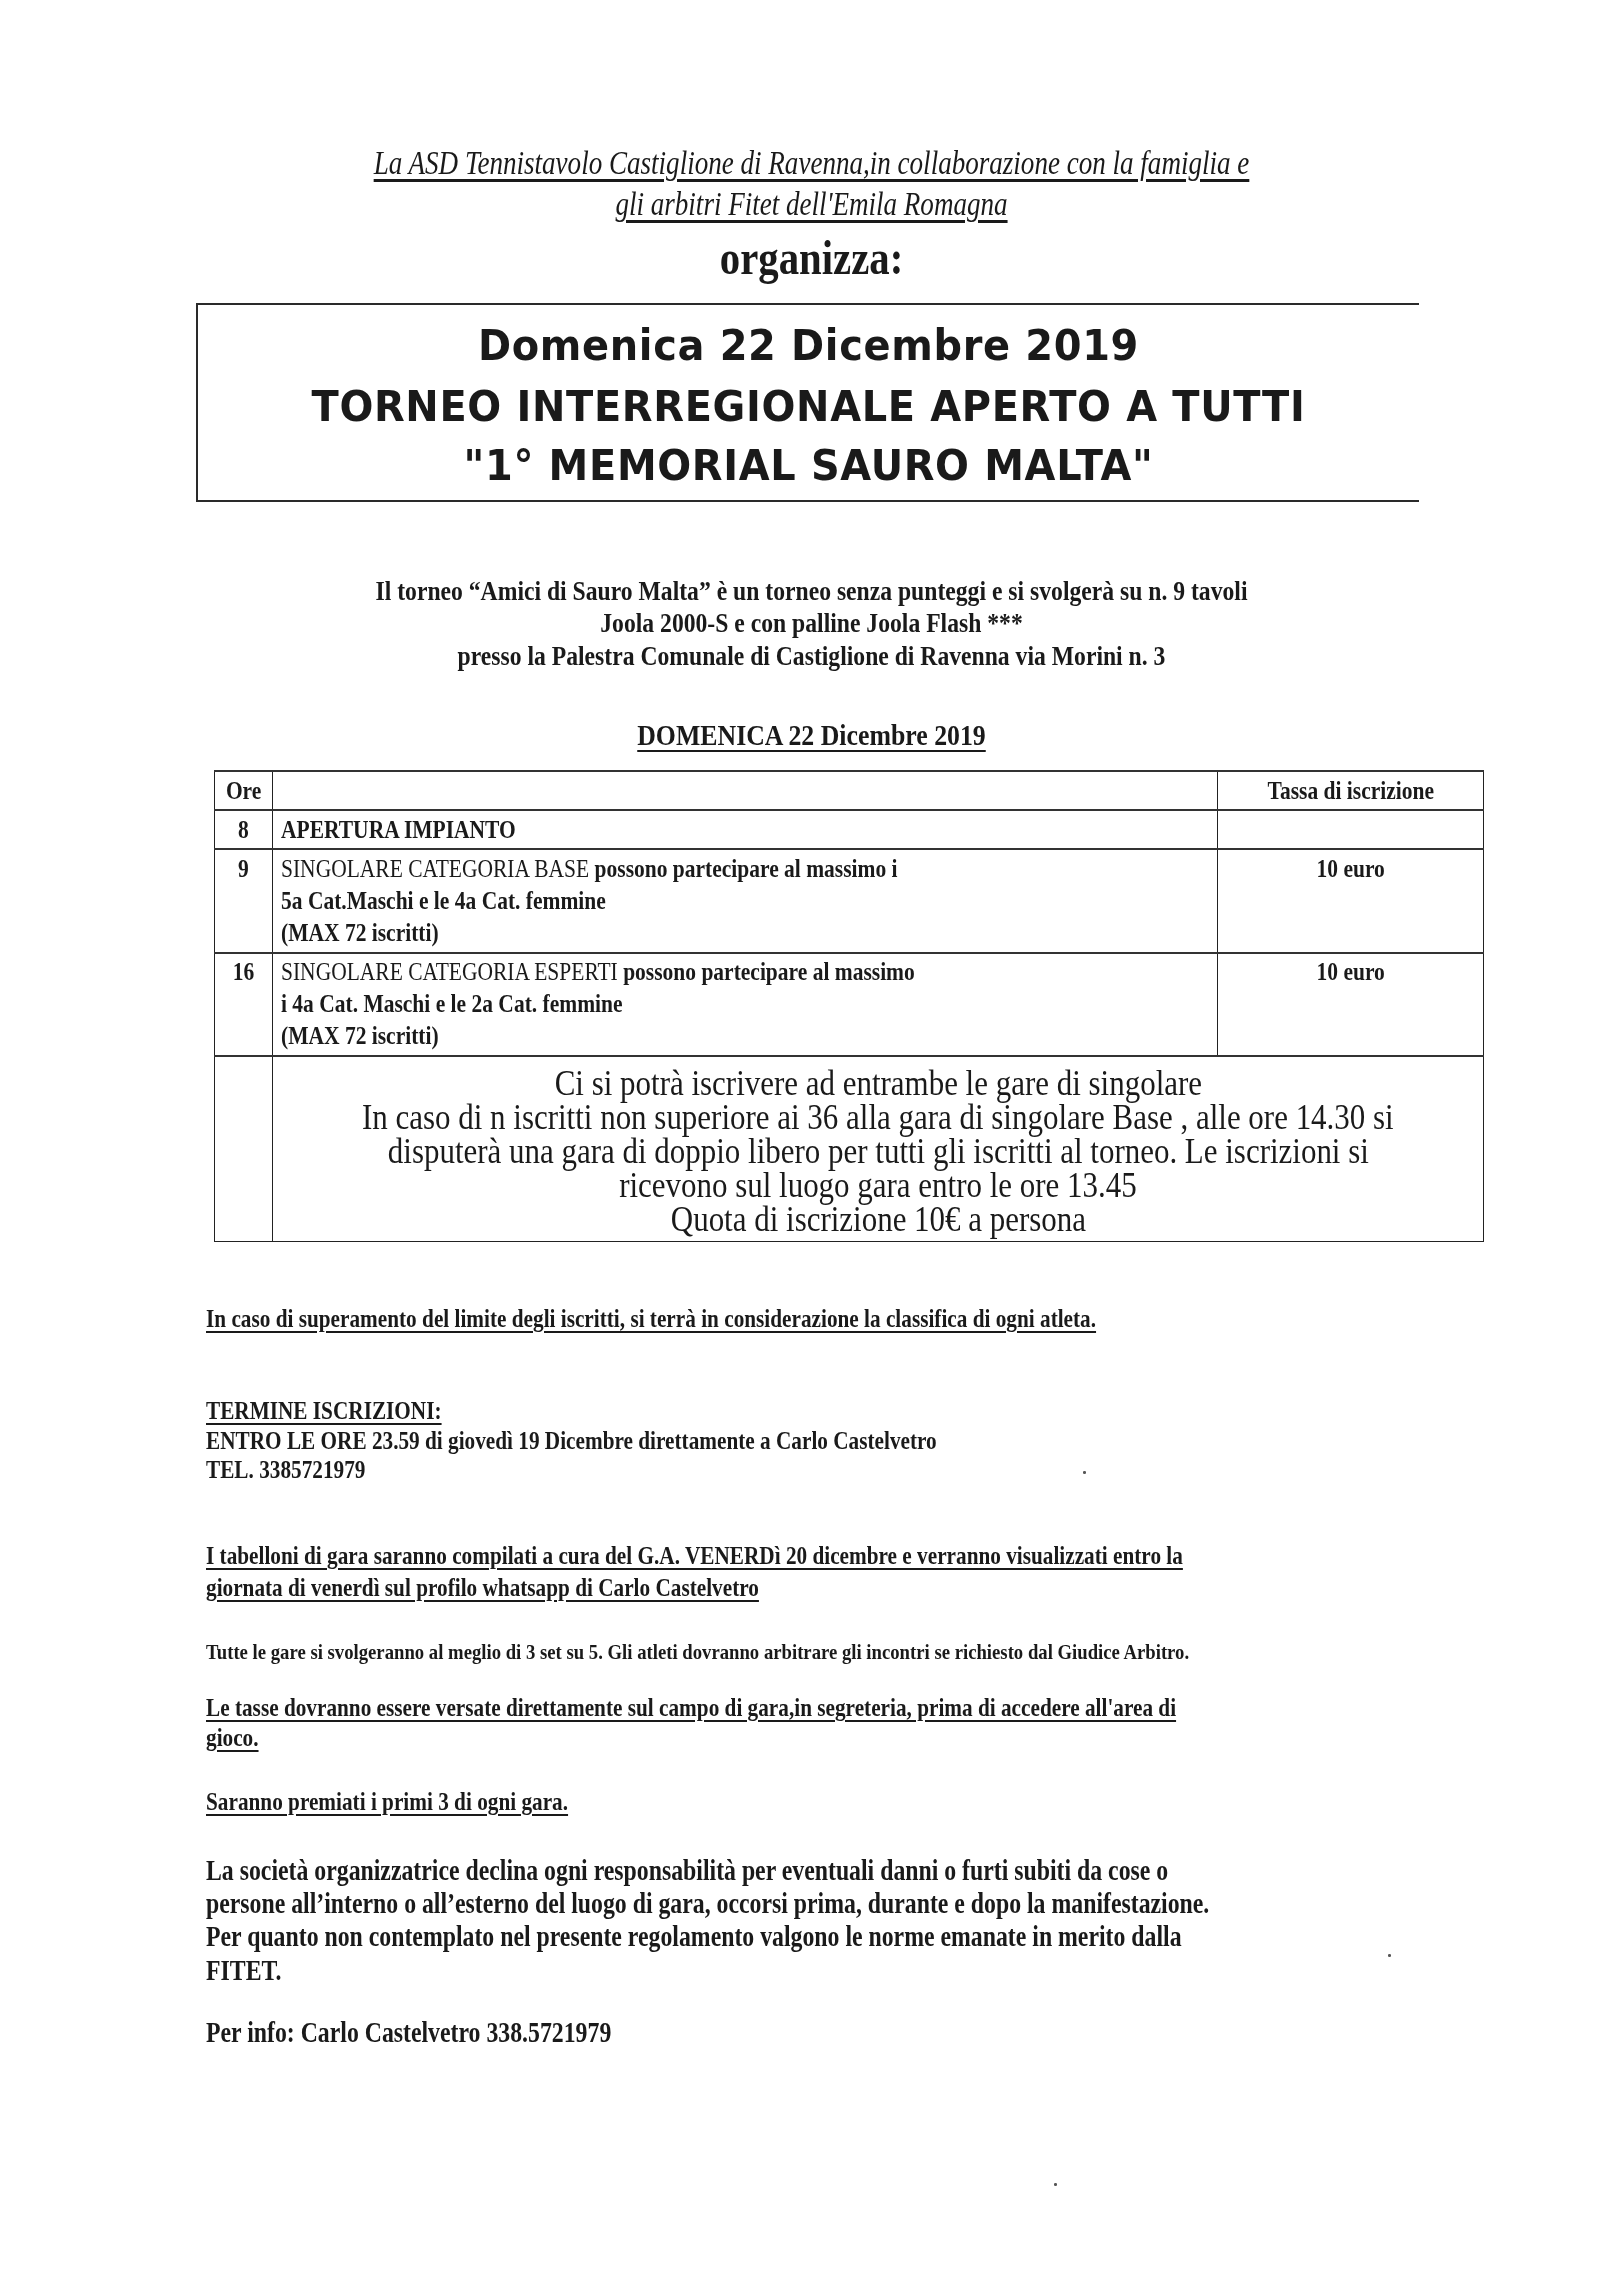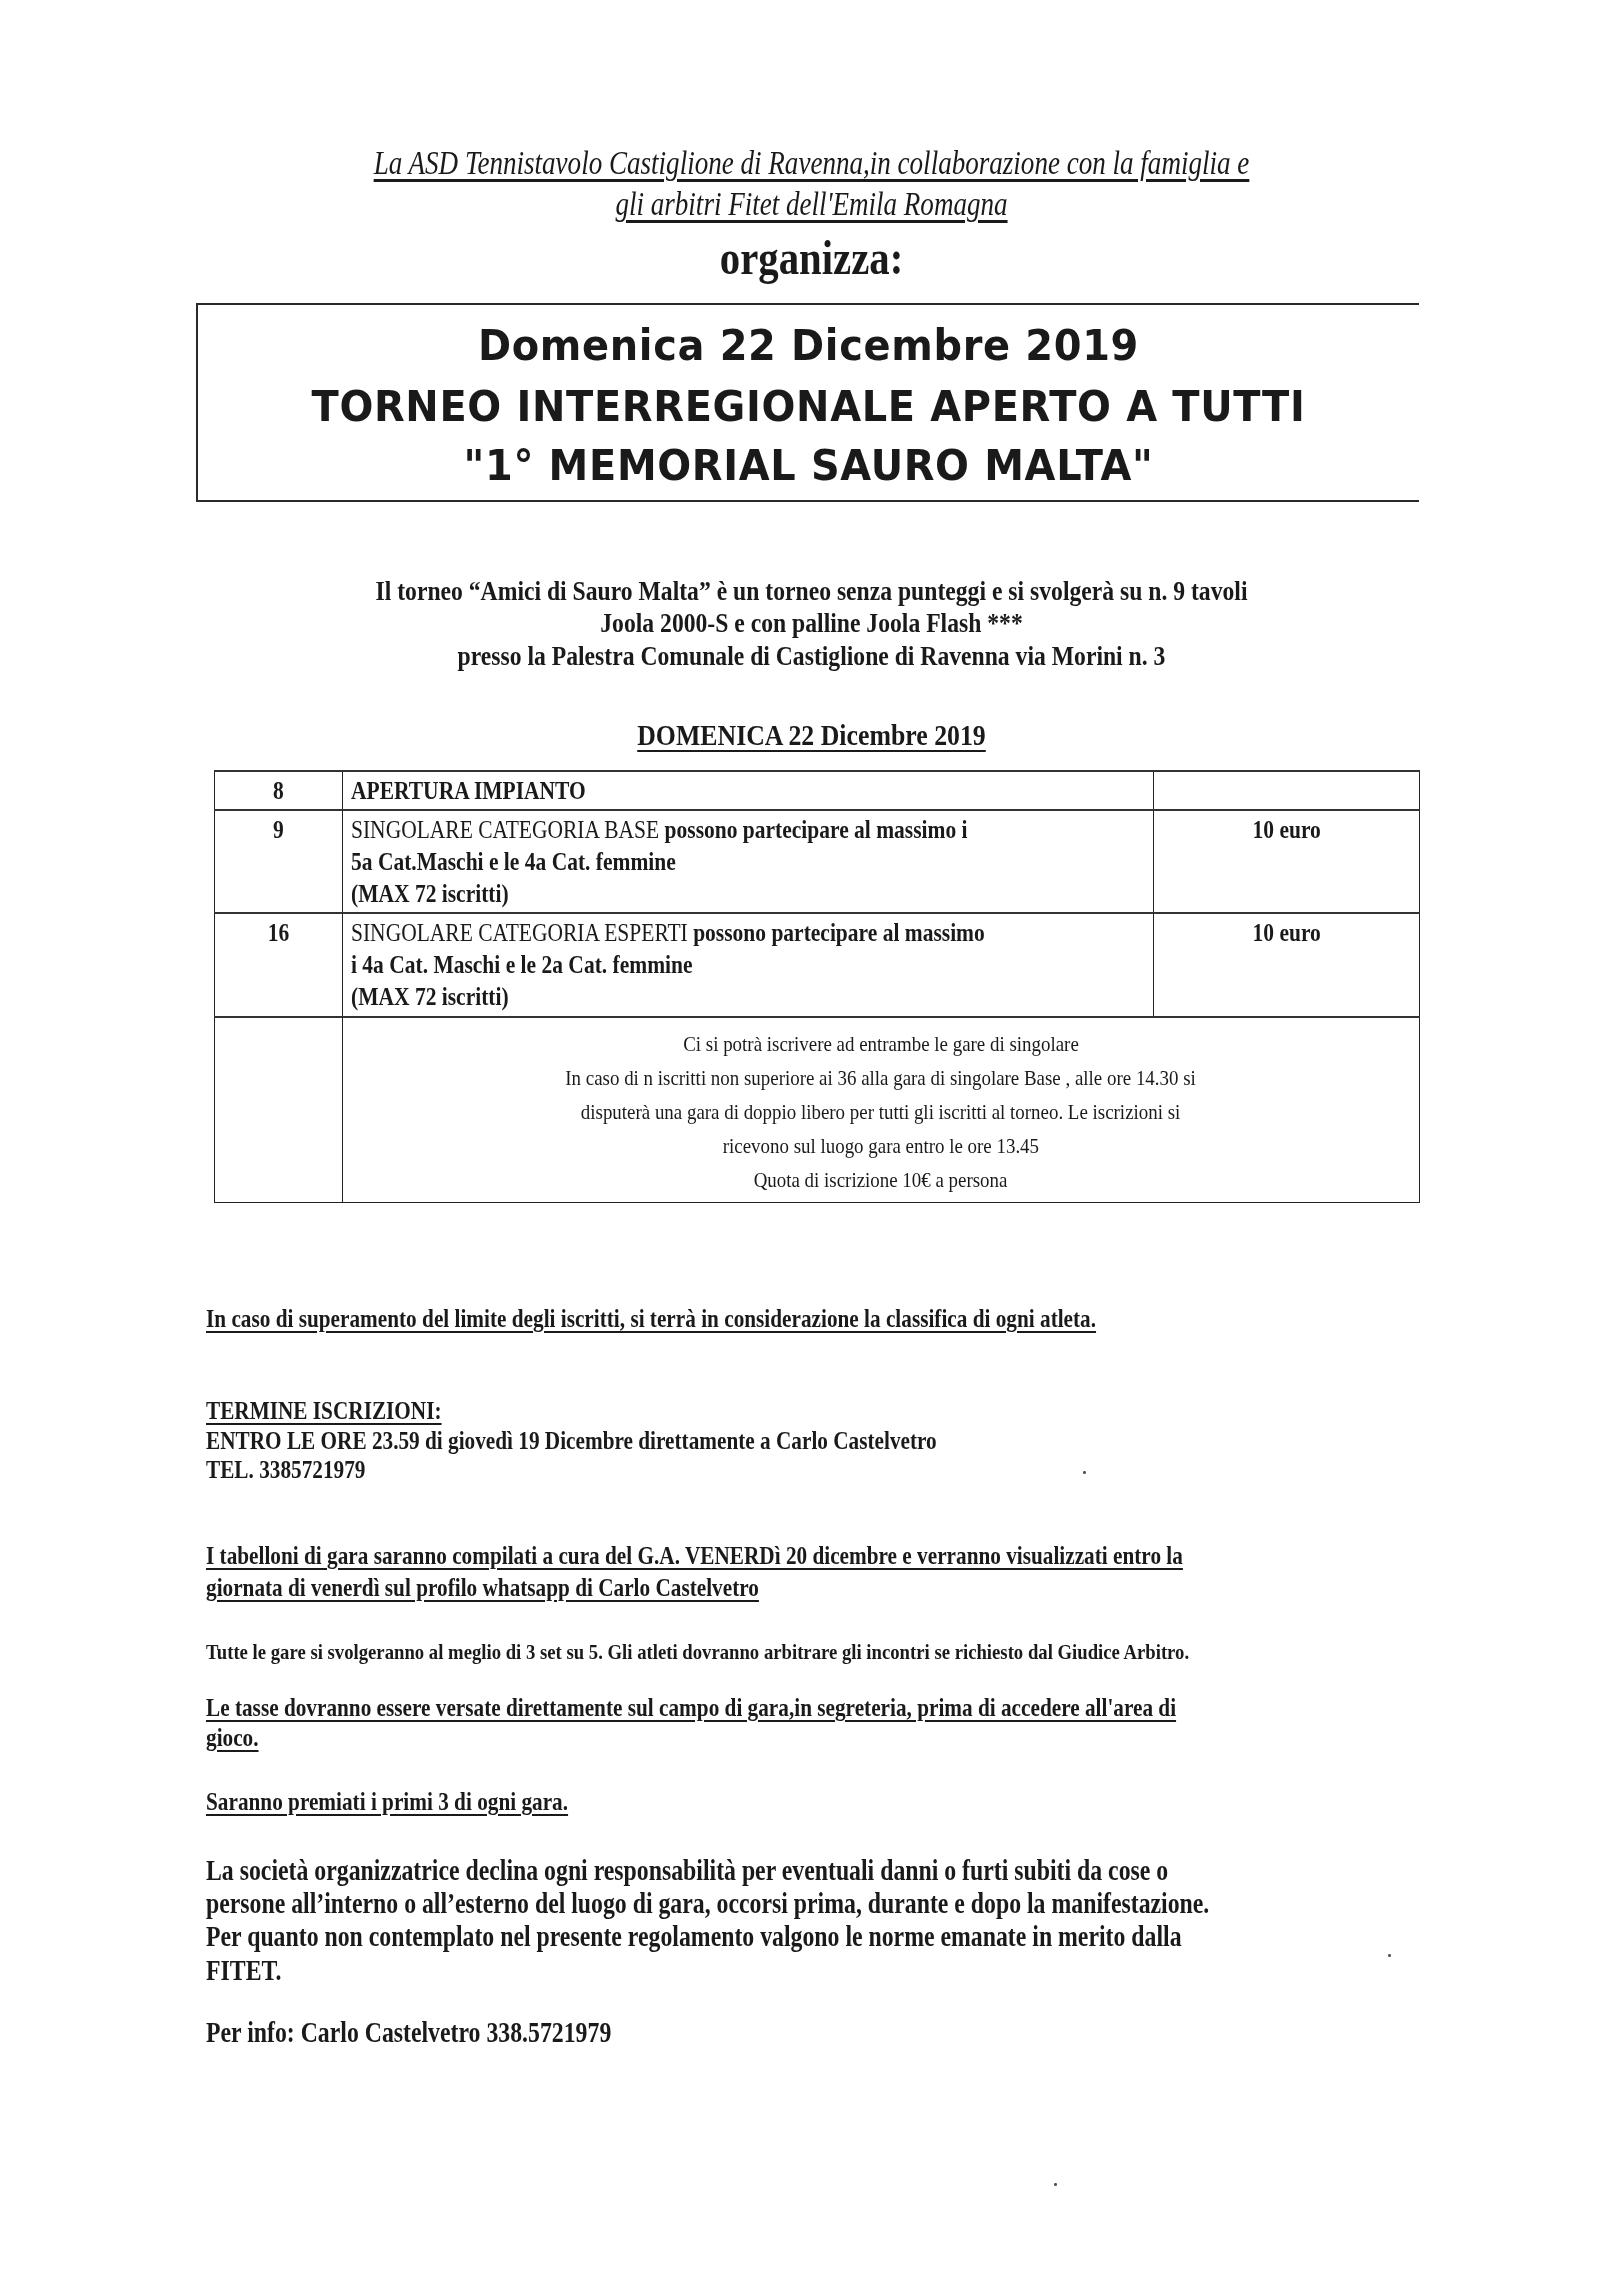--- a/index.html
+++ b/index.html
@@ -18,21 +18,21 @@
     #i1 { top: 575px; } #i2 { top: 607px; } #i3 { top: 640px; }
     #domenica { top: 718px; left: 0; width: 1623px; text-align: center; font-weight: bold; font-size: 30px; text-decoration: underline; text-decoration-thickness: 2px; text-underline-offset: 4.6px; transform: scaleX(0.86); }
     #schedule { left: 214px; top: 770px; width: 1206px; border-collapse: collapse; font-size: 25px; font-family: "Liberation Serif", serif; }
     #schedule td { border: 1.3px solid #222; vertical-align: top; padding: 2.6px 7.9px; line-height: 32px; }
     #schedule tr { border-top: 2.6px solid #333; }
     .c-ore { width: 111px; text-align: center; }
     .c-fee { width: 249px; text-align: center; }
     .b { font-weight: bold; }
     .narrow { display: inline-block; transform: scaleX(0.86); transform-origin: left; white-space: nowrap; }
     .narrow-c { display: inline-block; transform: scaleX(0.86); transform-origin: center; white-space: nowrap; }
-    #schedule td.note-cell { text-align: center; font-size: 22px; line-height: 34px; padding: 9.2px 5.2px 5.2px 5.2px; }
+    #schedule td.note-cell { text-align: center; font-size: 36px; line-height: 34px; padding: 9.2px 5.2px 5.2px 5.2px; }
     .body-line { left: 206px; font-size: 25px; font-weight: bold; white-space: nowrap; transform: scaleX(0.85); transform-origin: left; }
     .u { text-decoration: underline; text-decoration-thickness: 2px; text-underline-offset: 3.9px; }
     #limite { top: 1305px; }
     #termine-h { top: 1397px; }
     #termine-1 { top: 1427px; }
     #termine-2 { top: 1456px; }
     #tab1 { top: 1542px; }
     #tab2 { top: 1574px; }
     #tutte { top: 1639px; font-size: 22px; }
     #tasse1 { top: 1694px; }
@@ -57,20 +57,25 @@
 </div>
 
 <div id="i1" class="abs intro">Il torneo “Amici di Sauro Malta” è un torneo senza punteggi e si svolgerà su n. 9 tavoli</div>
 <div id="i2" class="abs intro">Joola 2000-S e con palline Joola Flash ***</div>
 <div id="i3" class="abs intro">presso la Palestra Comunale di Castiglione di Ravenna via Morini n. 3</div>
 
 <div id="domenica" class="abs">DOMENICA 22 Dicembre 2019</div>
 
 <table id="schedule" class="abs">
   <tbody>
+      <tr>
+    <td class="c-ore b"><span class="narrow-c">Ore</span></td>
+    <td><span></span></td>
+    <td class="c-fee b"><span class="narrow-c">Tassa di iscrizione</span></td>
+  </tr>
   <tr>
     <td class="c-ore b"><span class="narrow-c">8</span></td>
     <td>
       <span class="narrow"><span class="b">APERTURA IMPIANTO</span></span>
     </td>
     <td class="c-fee b"><span></span></td>
   </tr>
   <tr>
     <td class="c-ore b"><span class="narrow-c">9</span></td>
     <td>

